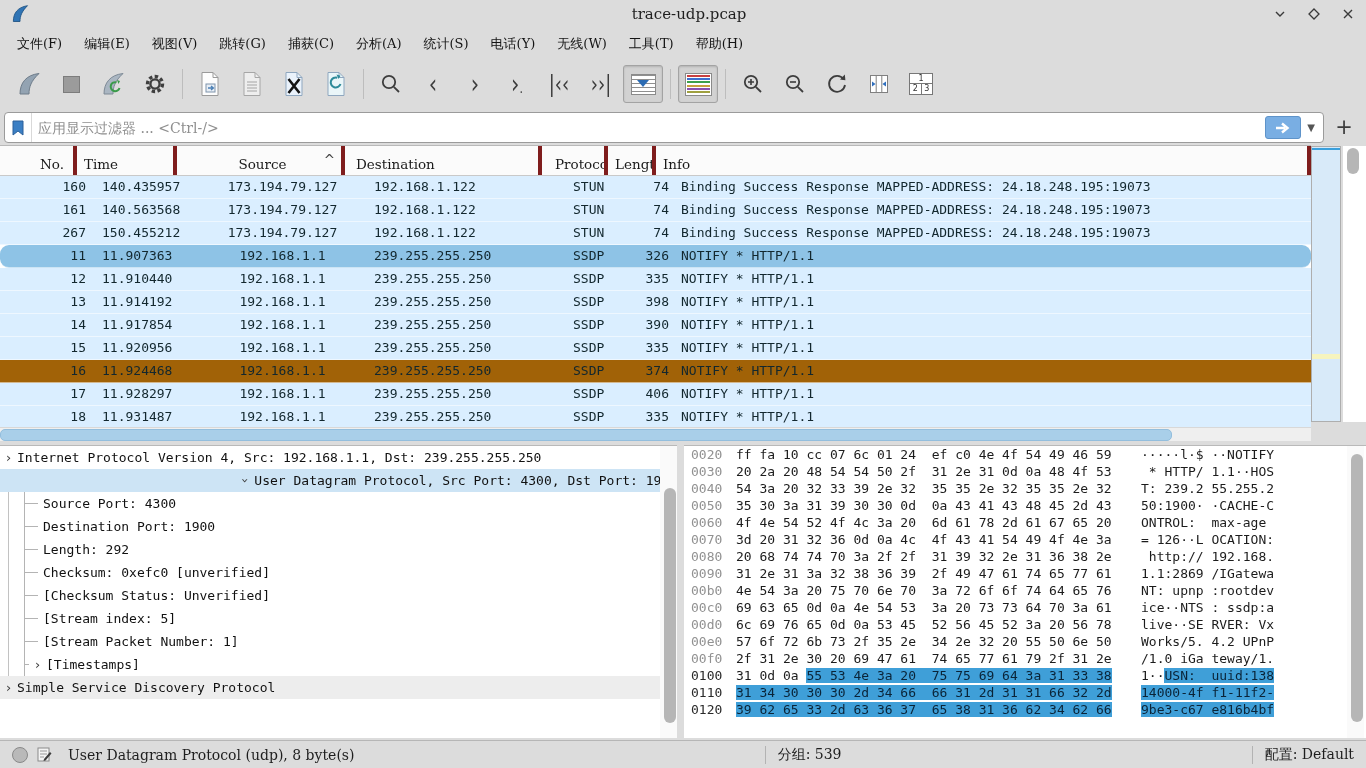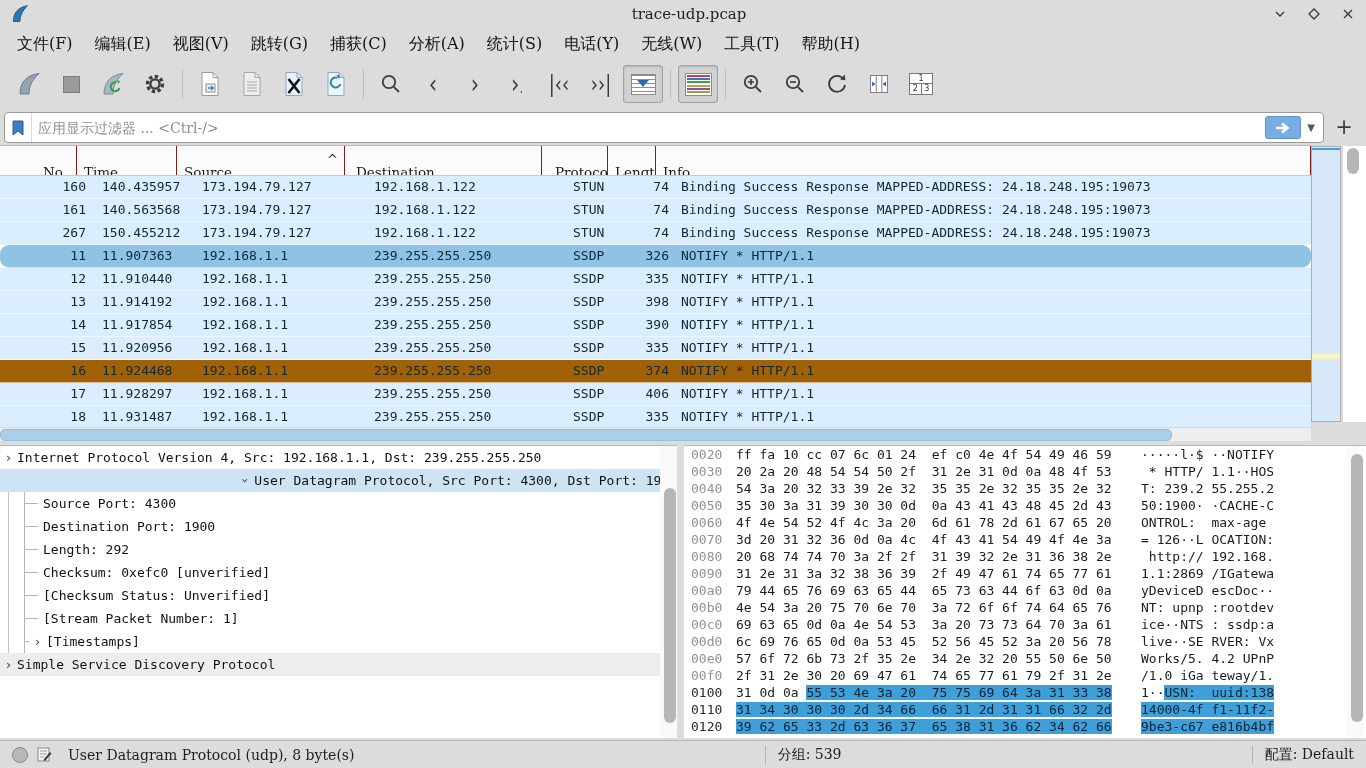--- a/index.html
+++ b/index.html
@@ -11,21 +11,21 @@
   
   .titlebar{position:absolute;left:0;top:0;width:1366px;height:28px;}
   .app-logo{position:absolute;left:10px;top:4px;width:20px;height:20px;}
   .wtitle{position:absolute;left:12px;right:0;top:0;height:28px;line-height:28px;
           text-align:center;font-size:15px;color:#1f1f1f;}
   .winbtns{position:absolute;right:8px;top:0;height:28px;display:flex;align-items:center;gap:14px;}
   .winbtn{width:20px;height:20px;display:flex;align-items:center;justify-content:center;cursor:default;}
 
   
   .menubar{position:absolute;left:0;top:28px;width:1366px;height:32px;display:flex;align-items:stretch;padding-left:6px;}
-  .menu-item{padding:0 11px;line-height:32px;font-size:16px;color:#141414;}
+  .menu-item{padding:0 11px;line-height:32px;font-size:13px;color:#141414;}
 
   
   .toolbar{position:absolute;left:0;top:60px;width:1366px;height:48px;display:flex;align-items:center;padding-left:8px;}
   .tbtn{width:38px;height:36px;margin:0 1px;display:flex;align-items:center;justify-content:center;border:1px solid transparent;border-radius:3px;}
   .tbtn.active{background:#d2d2d2;border-color:#a3a3a3;box-shadow:inset 0 1px 2px rgba(0,0,0,.15);}
   .tsep{width:1px;height:30px;background:#bdbdbd;margin:0 6px;}
   .navg{font-family:"DejaVu Sans","Liberation Sans",sans-serif;font-size:21px;color:#3c3c3c;transform:scaleY(1.25);line-height:1;}
   .navg.sm{font-size:18px;}
   .stop-sq{width:15px;height:15px;background:#9b9b9b;border:1px solid #7c7c7c;}
   .asc-ic{width:23px;height:19px;background:#fff;border:1px solid #8a8a8a;position:relative;
@@ -45,27 +45,27 @@
   .fbookmark{width:26px;display:flex;justify-content:center;align-items:center;border-right:1px solid #d9d9d9;height:100%;}
   .finput{flex:1;border:none;outline:none;font-family:"DejaVu Serif","Liberation Serif",serif;font-size:14px;color:#333;background:transparent;padding:0 6px;height:100%;}
   .finput::placeholder{color:#8f8f8f;}
   .fapply{width:34px;height:21px;border-radius:3px;background:#79aee3;border:1px solid #5e93c9;display:flex;align-items:center;justify-content:center;margin-right:2px;}
   .fcaret{width:16px;color:#555;font-size:10px;text-align:center;margin-right:4px;font-family:"DejaVu Sans",sans-serif;}
   .fadd{position:absolute;right:8px;top:4px;width:28px;height:29px;font-size:21px;color:#3c3c3c;display:flex;align-items:center;justify-content:center;font-family:"DejaVu Sans",sans-serif;}
 
   
   .plist{position:absolute;left:0;top:145px;width:1311px;height:295px;background:#fff;border-top:1px solid #b9b9b9;}
   .plhead{display:flex;height:29px;background:#fbfbfb;border-bottom:1px solid #c9c9c9;font-size:13.5px;}
-  .hcell{border-right:1px solid #7f1d1d;padding:12px 0 0 7px;line-height:28px;overflow:hidden;white-space:nowrap;box-sizing:border-box;position:relative;}
+  .hcell{border-right:4px solid #7f1d1d;padding:4px 0 0 7px;line-height:28px;overflow:hidden;white-space:nowrap;box-sizing:border-box;position:relative;}
   .hsort{position:absolute;right:6px;top:0;color:#444;font-family:"DejaVu Sans",sans-serif;}
   .prow{display:flex;height:23px;line-height:22px;font-size:13px;border-bottom:1px solid rgba(255,255,255,.55);box-sizing:border-box;padding-left:18px;}
   .prow span{overflow:hidden;white-space:nowrap;box-sizing:border-box;}
   .c0{width:77px;text-align:right;padding-right:9px;}
   .c1{width:100px;padding-left:7px;}
-  .c2{width:168px;padding-left:7px;}
+  .c2{width:168px;padding-left:7px;text-align:center;}
   .c3{width:197px;padding-left:11px;}
   .c4{width:66px;padding-left:13px;}
   .c5{width:48px;text-align:right;padding-right:5px;}
   .c6{flex:1;padding-left:7px;}
   .hscroll{position:absolute;left:0;bottom:0;width:1311px;height:13px;background:#efefef;border-top:1px solid #d8d8d8;}
   .hthumb{position:absolute;left:0;top:1px;height:10px;width:1170px;background:#a9cfe9;border-radius:5px;border:1px solid #93bedd;}
   .pl-minimap{position:absolute;left:1311px;top:146px;width:30px;height:276px;background:#d8eaf9;border:1px solid #aeaeae;box-sizing:border-box;}
   .mm-blue{position:absolute;left:0;right:0;top:1px;height:2px;background:#3ba0dc;}
   .mm-yellow{position:absolute;left:0;right:0;top:207px;height:5px;background:#f6f4be;}
   .pl-vscroll{position:absolute;left:1343px;top:146px;width:23px;height:276px;background:#fff;}
@@ -449,20 +449,25 @@
         <span>Checksum: 0xefc0 [unverified]</span>
       </div>
       <div class="drow">
         <span class="dind"></span>
         <span class="dtick"></span>
         <span>[Checksum Status: Unverified]</span>
       </div>
       <div class="drow">
         <span class="dind"></span>
         <span class="dtick"></span>
+        <span>[Stream index: 5]</span>
+      </div>
+      <div class="drow">
+        <span class="dind"></span>
+        <span class="dtick"></span>
         <span>[Stream Packet Number: 1]</span>
       </div>
       <div class="drow">
         <span class="dind"></span>
         <span class="dtick short"></span>
         <span class="dexp">›</span>
         <span>[Timestamps]</span>
       </div>
       <div class="drow alt">
         <span class="dexp">›</span>
@@ -477,21 +482,20 @@
 <div class="hpane">
   <div id="hrows">
       <div class="hrow"><span class="hoff">0020</span><span class="hhex"><span>ff fa 10 cc 07 6c 01 24  ef c0 4e 4f 54 49 46 59</span></span><span class="hasc"><span>·····l·$ ··NOTIFY</span></span></div>
       <div class="hrow"><span class="hoff">0030</span><span class="hhex"><span>20 2a 20 48 54 54 50 2f  31 2e 31 0d 0a 48 4f 53</span></span><span class="hasc"><span> * HTTP/ 1.1··HOS</span></span></div>
       <div class="hrow"><span class="hoff">0040</span><span class="hhex"><span>54 3a 20 32 33 39 2e 32  35 35 2e 32 35 35 2e 32</span></span><span class="hasc"><span>T: 239.2 55.255.2</span></span></div>
       <div class="hrow"><span class="hoff">0050</span><span class="hhex"><span>35 30 3a 31 39 30 30 0d  0a 43 41 43 48 45 2d 43</span></span><span class="hasc"><span>50:1900· ·CACHE-C</span></span></div>
       <div class="hrow"><span class="hoff">0060</span><span class="hhex"><span>4f 4e 54 52 4f 4c 3a 20  6d 61 78 2d 61 67 65 20</span></span><span class="hasc"><span>ONTROL:  max-age </span></span></div>
       <div class="hrow"><span class="hoff">0070</span><span class="hhex"><span>3d 20 31 32 36 0d 0a 4c  4f 43 41 54 49 4f 4e 3a</span></span><span class="hasc"><span>= 126··L OCATION:</span></span></div>
       <div class="hrow"><span class="hoff">0080</span><span class="hhex"><span>20 68 74 74 70 3a 2f 2f  31 39 32 2e 31 36 38 2e</span></span><span class="hasc"><span> http:// 192.168.</span></span></div>
       <div class="hrow"><span class="hoff">0090</span><span class="hhex"><span>31 2e 31 3a 32 38 36 39  2f 49 47 61 74 65 77 61</span></span><span class="hasc"><span>1.1:2869 /IGatewa</span></span></div>
-      <div class="hrow"><span class="hoff">00a0</span><span class="hhex"><span>79 44 65 76 69 63 65 44  65 73 63 44 6f 63 0d 0a</span></span><span class="hasc"><span>yDeviceD escDoc··</span></span></div>
       <div class="hrow"><span class="hoff">00b0</span><span class="hhex"><span>4e 54 3a 20 75 70 6e 70  3a 72 6f 6f 74 64 65 76</span></span><span class="hasc"><span>NT: upnp :rootdev</span></span></div>
       <div class="hrow"><span class="hoff">00c0</span><span class="hhex"><span>69 63 65 0d 0a 4e 54 53  3a 20 73 73 64 70 3a 61</span></span><span class="hasc"><span>ice··NTS : ssdp:a</span></span></div>
       <div class="hrow"><span class="hoff">00d0</span><span class="hhex"><span>6c 69 76 65 0d 0a 53 45  52 56 45 52 3a 20 56 78</span></span><span class="hasc"><span>live··SE RVER: Vx</span></span></div>
       <div class="hrow"><span class="hoff">00e0</span><span class="hhex"><span>57 6f 72 6b 73 2f 35 2e  34 2e 32 20 55 50 6e 50</span></span><span class="hasc"><span>Works/5. 4.2 UPnP</span></span></div>
       <div class="hrow"><span class="hoff">00f0</span><span class="hhex"><span>2f 31 2e 30 20 69 47 61  74 65 77 61 79 2f 31 2e</span></span><span class="hasc"><span>/1.0 iGa teway/1.</span></span></div>
       <div class="hrow"><span class="hoff dark">0100</span><span class="hhex"><span>31 0d 0a </span><span class="hl">55 53 4e 3a 20  75 75 69 64 3a 31 33 38</span></span><span class="hasc"><span>1··</span><span class="hl">USN:  uuid:138</span></span></div>
       <div class="hrow"><span class="hoff dark">0110</span><span class="hhex"><span class="hl">31 34 30 30 30 2d 34 66  66 31 2d 31 31 66 32 2d</span></span><span class="hasc"><span class="hl">14000-4f f1-11f2-</span></span></div>
       <div class="hrow"><span class="hoff dark">0120</span><span class="hhex"><span class="hl">39 62 65 33 2d 63 36 37  65 38 31 36 62 34 62 66</span></span><span class="hasc"><span class="hl">9be3-c67 e816b4bf</span></span></div>
     </div>
   <div class="hxscroll">

